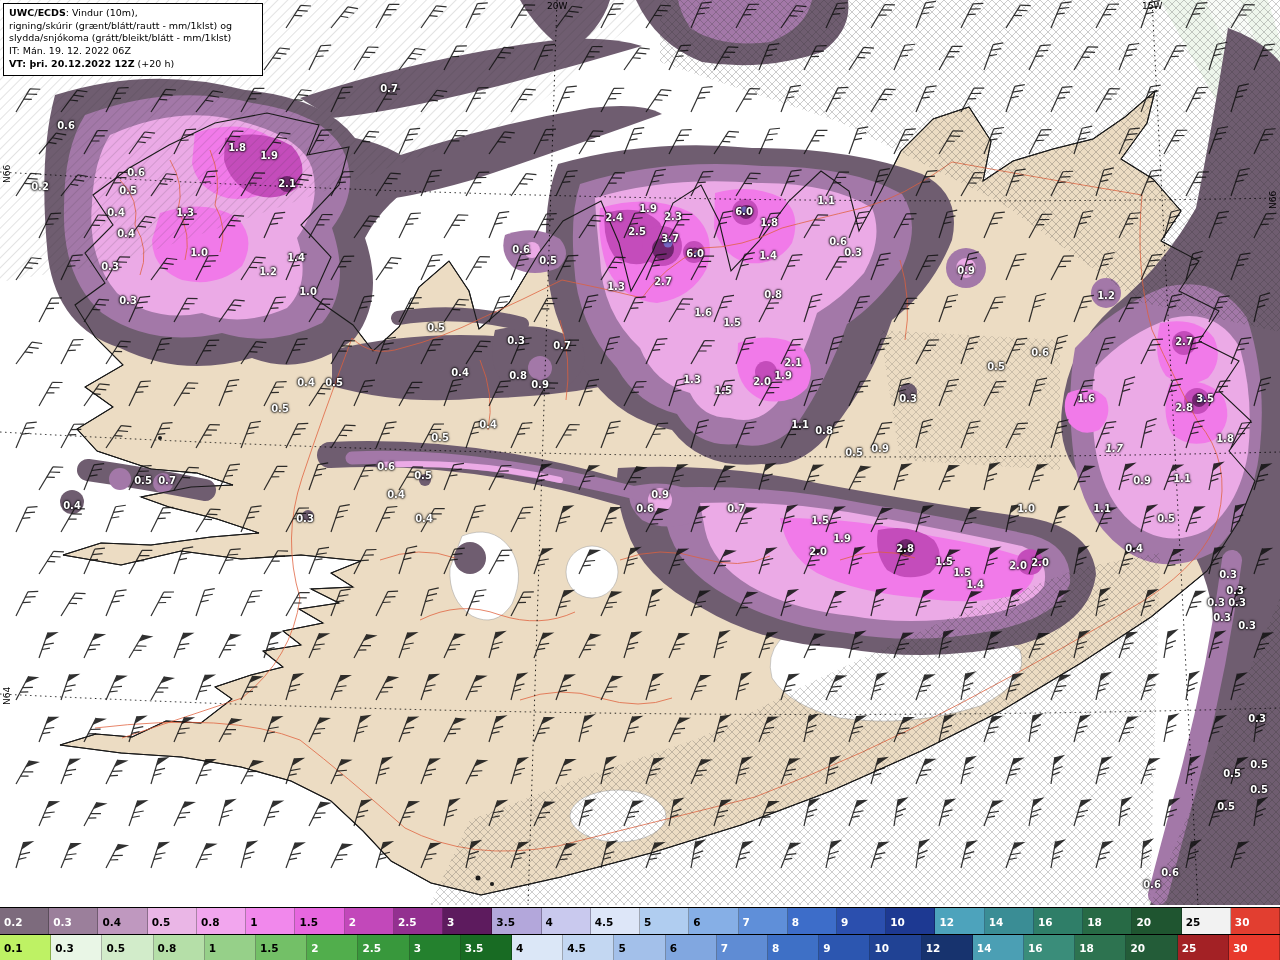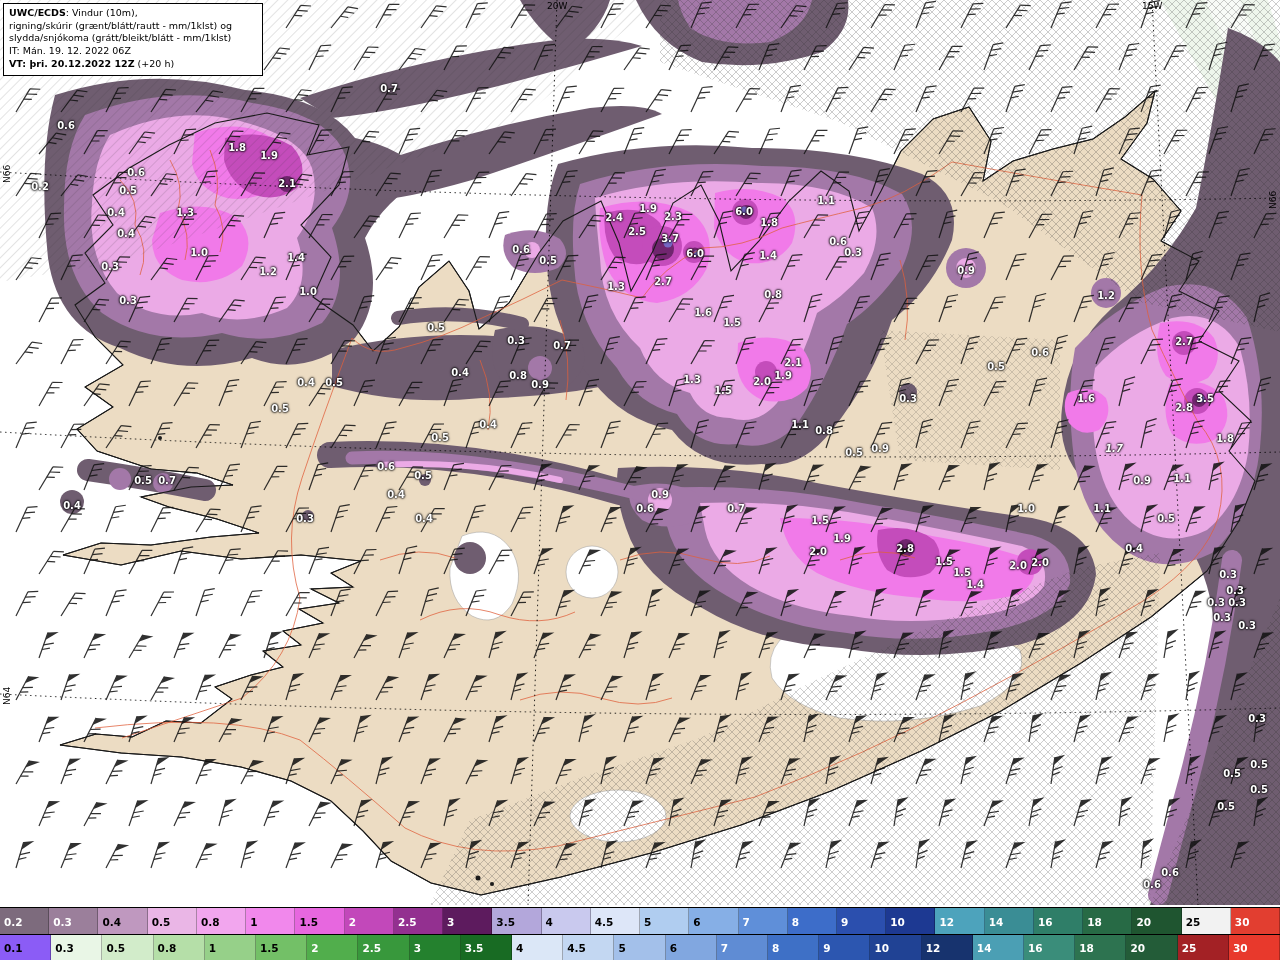--- a/index.html
+++ b/index.html
@@ -961,21 +961,21 @@
     <div class="cell" style="background: rgb(29, 57, 146); color: rgb(255, 255, 255);">10</div>
     <div class="cell" style="background: rgb(77, 163, 188); color: rgb(255, 255, 255);">12</div>
     <div class="cell" style="background: rgb(58, 141, 149); color: rgb(255, 255, 255);">14</div>
     <div class="cell" style="background: rgb(47, 126, 104); color: rgb(255, 255, 255);">16</div>
     <div class="cell" style="background: rgb(39, 106, 69); color: rgb(255, 255, 255);">18</div>
     <div class="cell" style="background: rgb(31, 85, 48); color: rgb(255, 255, 255);">20</div>
     <div class="cell" style="background: rgb(242, 242, 242); color: rgb(0, 0, 0);">25</div>
     <div class="cell" style="background: rgb(226, 62, 48); color: rgb(255, 255, 255);">30</div>
   </div>
 <div id="cbar2" class="cbar">
-    <div class="cell" style="background: #8b5cf6; color: rgb(0, 0, 0);">0.1</div>
+    <div class="cell" style="background: #bef264; color: rgb(0, 0, 0);">0.1</div>
     <div class="cell" style="background: rgb(233, 246, 230); color: rgb(0, 0, 0);">0.3</div>
     <div class="cell" style="background: rgb(210, 236, 202); color: rgb(0, 0, 0);">0.5</div>
     <div class="cell" style="background: rgb(181, 223, 168); color: rgb(0, 0, 0);">0.8</div>
     <div class="cell" style="background: rgb(150, 208, 137); color: rgb(0, 0, 0);">1</div>
     <div class="cell" style="background: rgb(115, 192, 103); color: rgb(0, 0, 0);">1.5</div>
     <div class="cell" style="background: rgb(81, 174, 76); color: rgb(255, 255, 255);">2</div>
     <div class="cell" style="background: rgb(56, 152, 60); color: rgb(255, 255, 255);">2.5</div>
     <div class="cell" style="background: rgb(36, 129, 46); color: rgb(255, 255, 255);">3</div>
     <div class="cell" style="background: rgb(24, 107, 35); color: rgb(255, 255, 255);">3.5</div>
     <div class="cell" style="background: rgb(219, 231, 247); color: rgb(0, 0, 0);">4</div>

